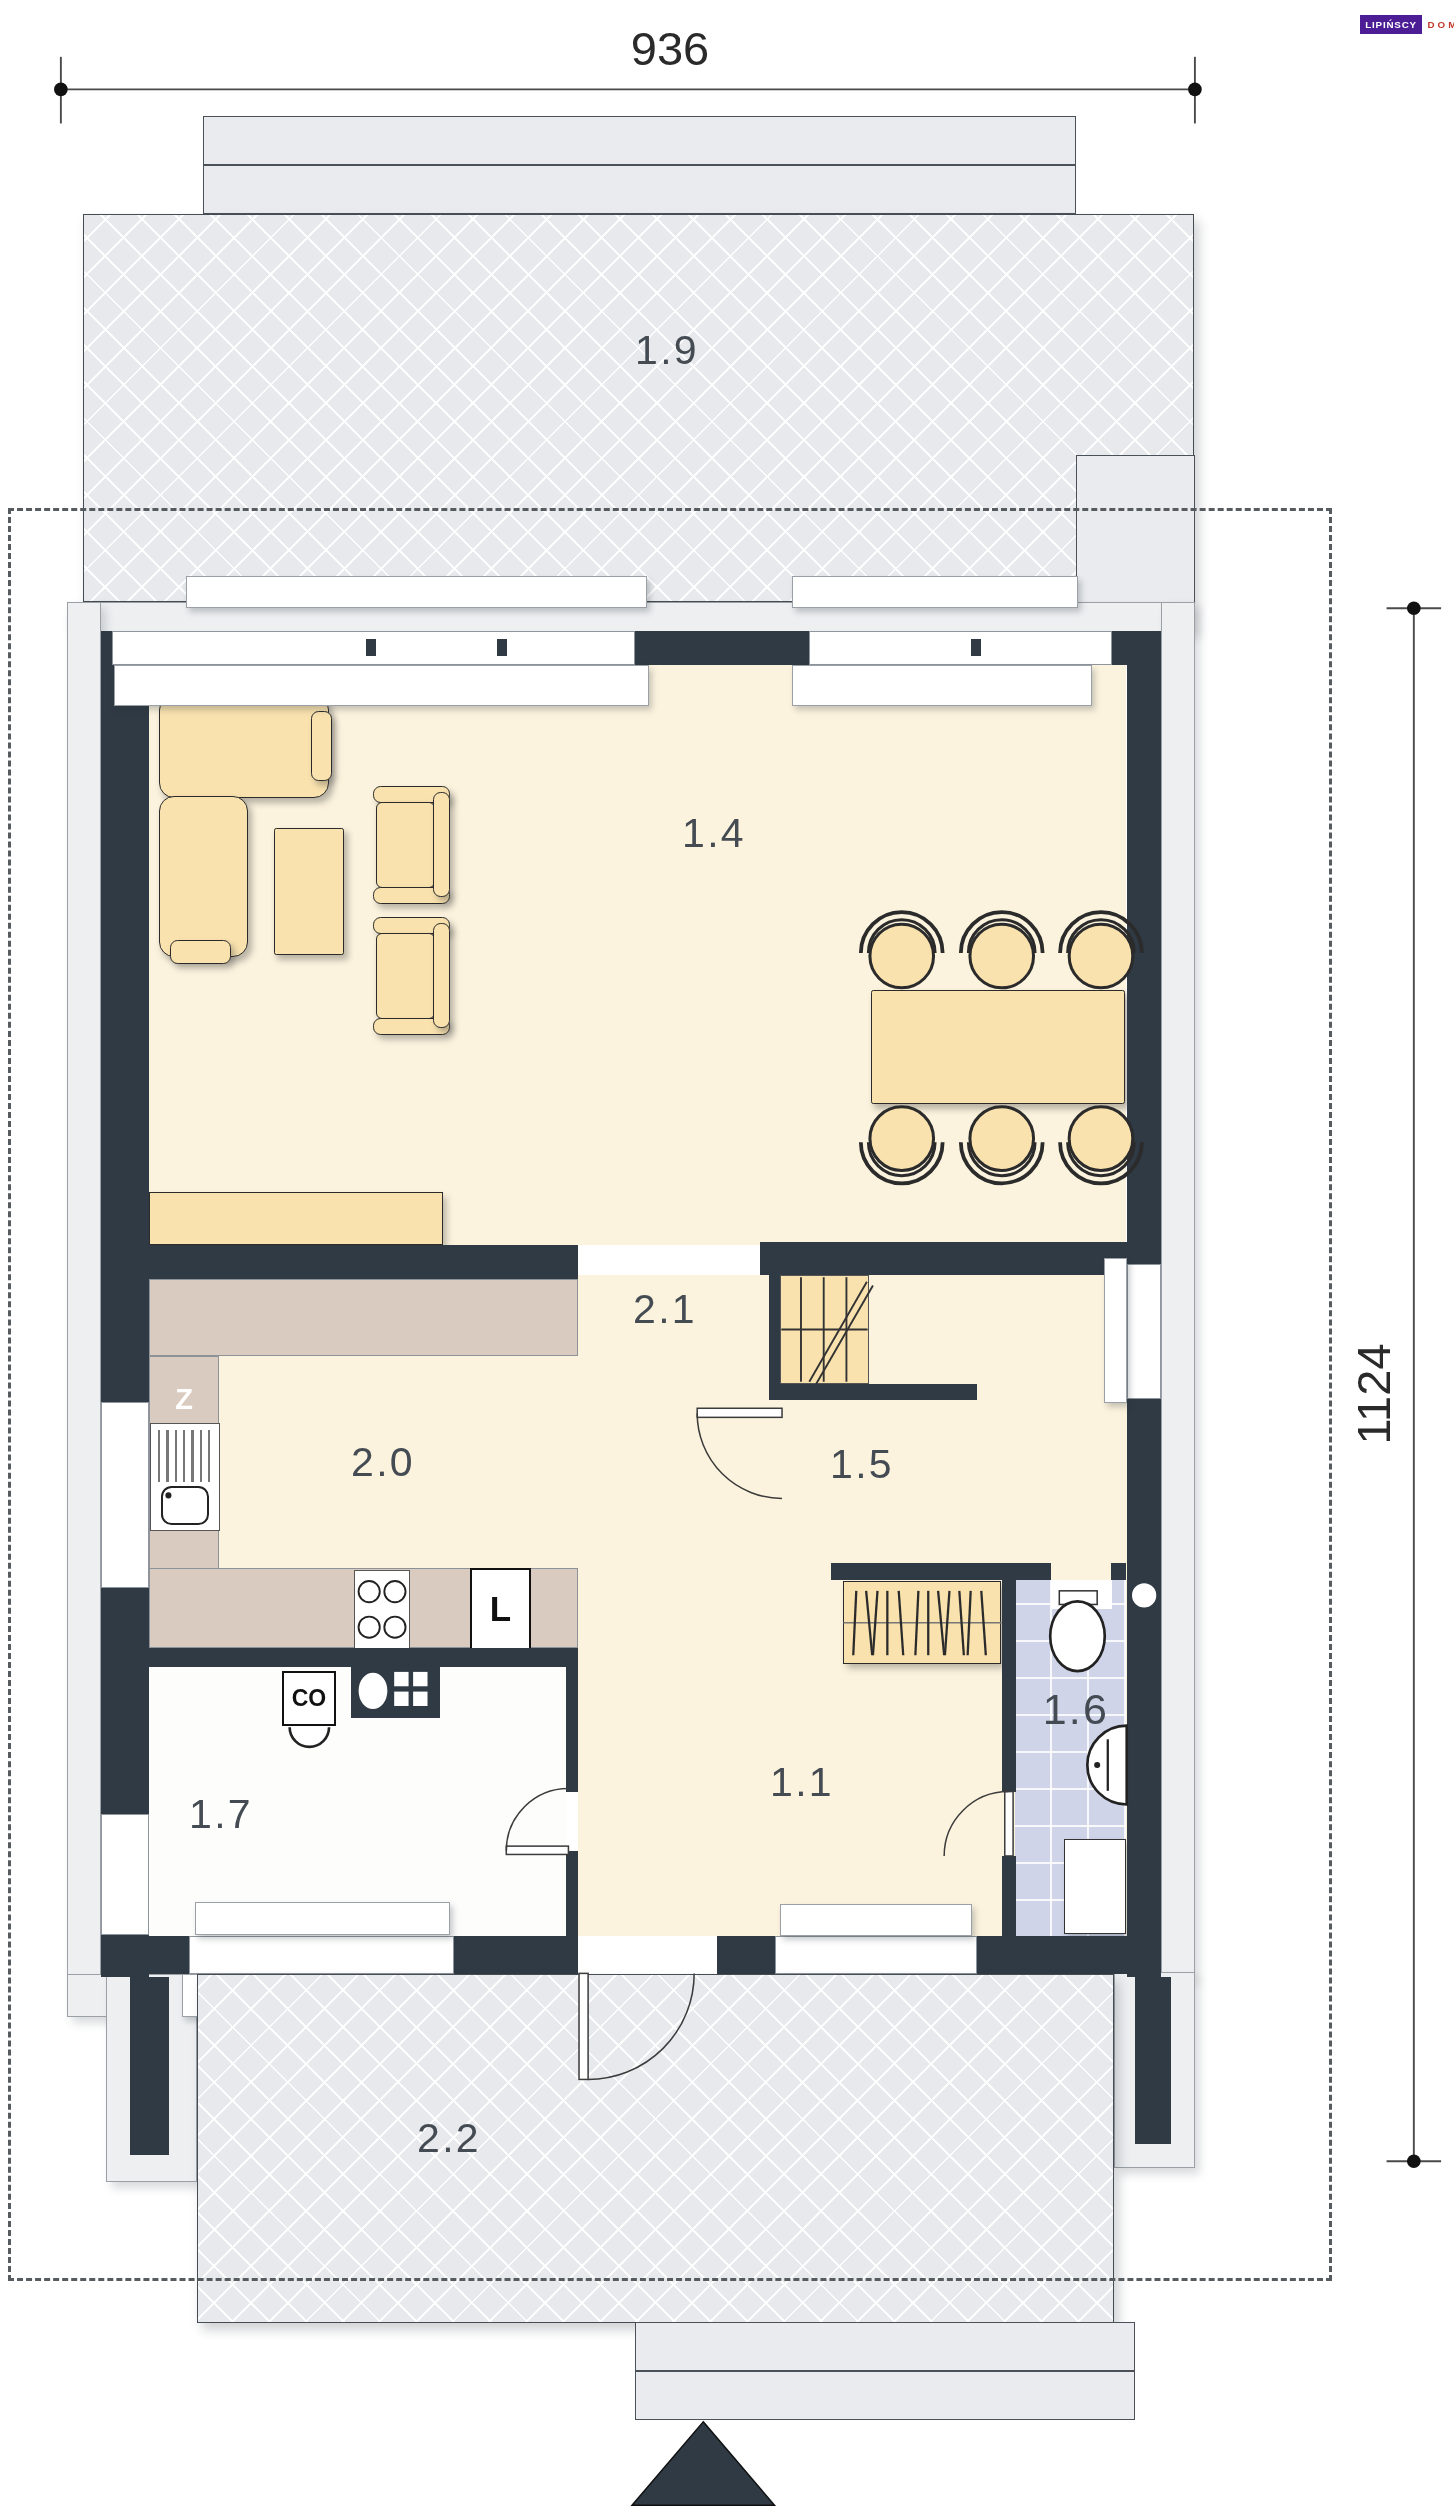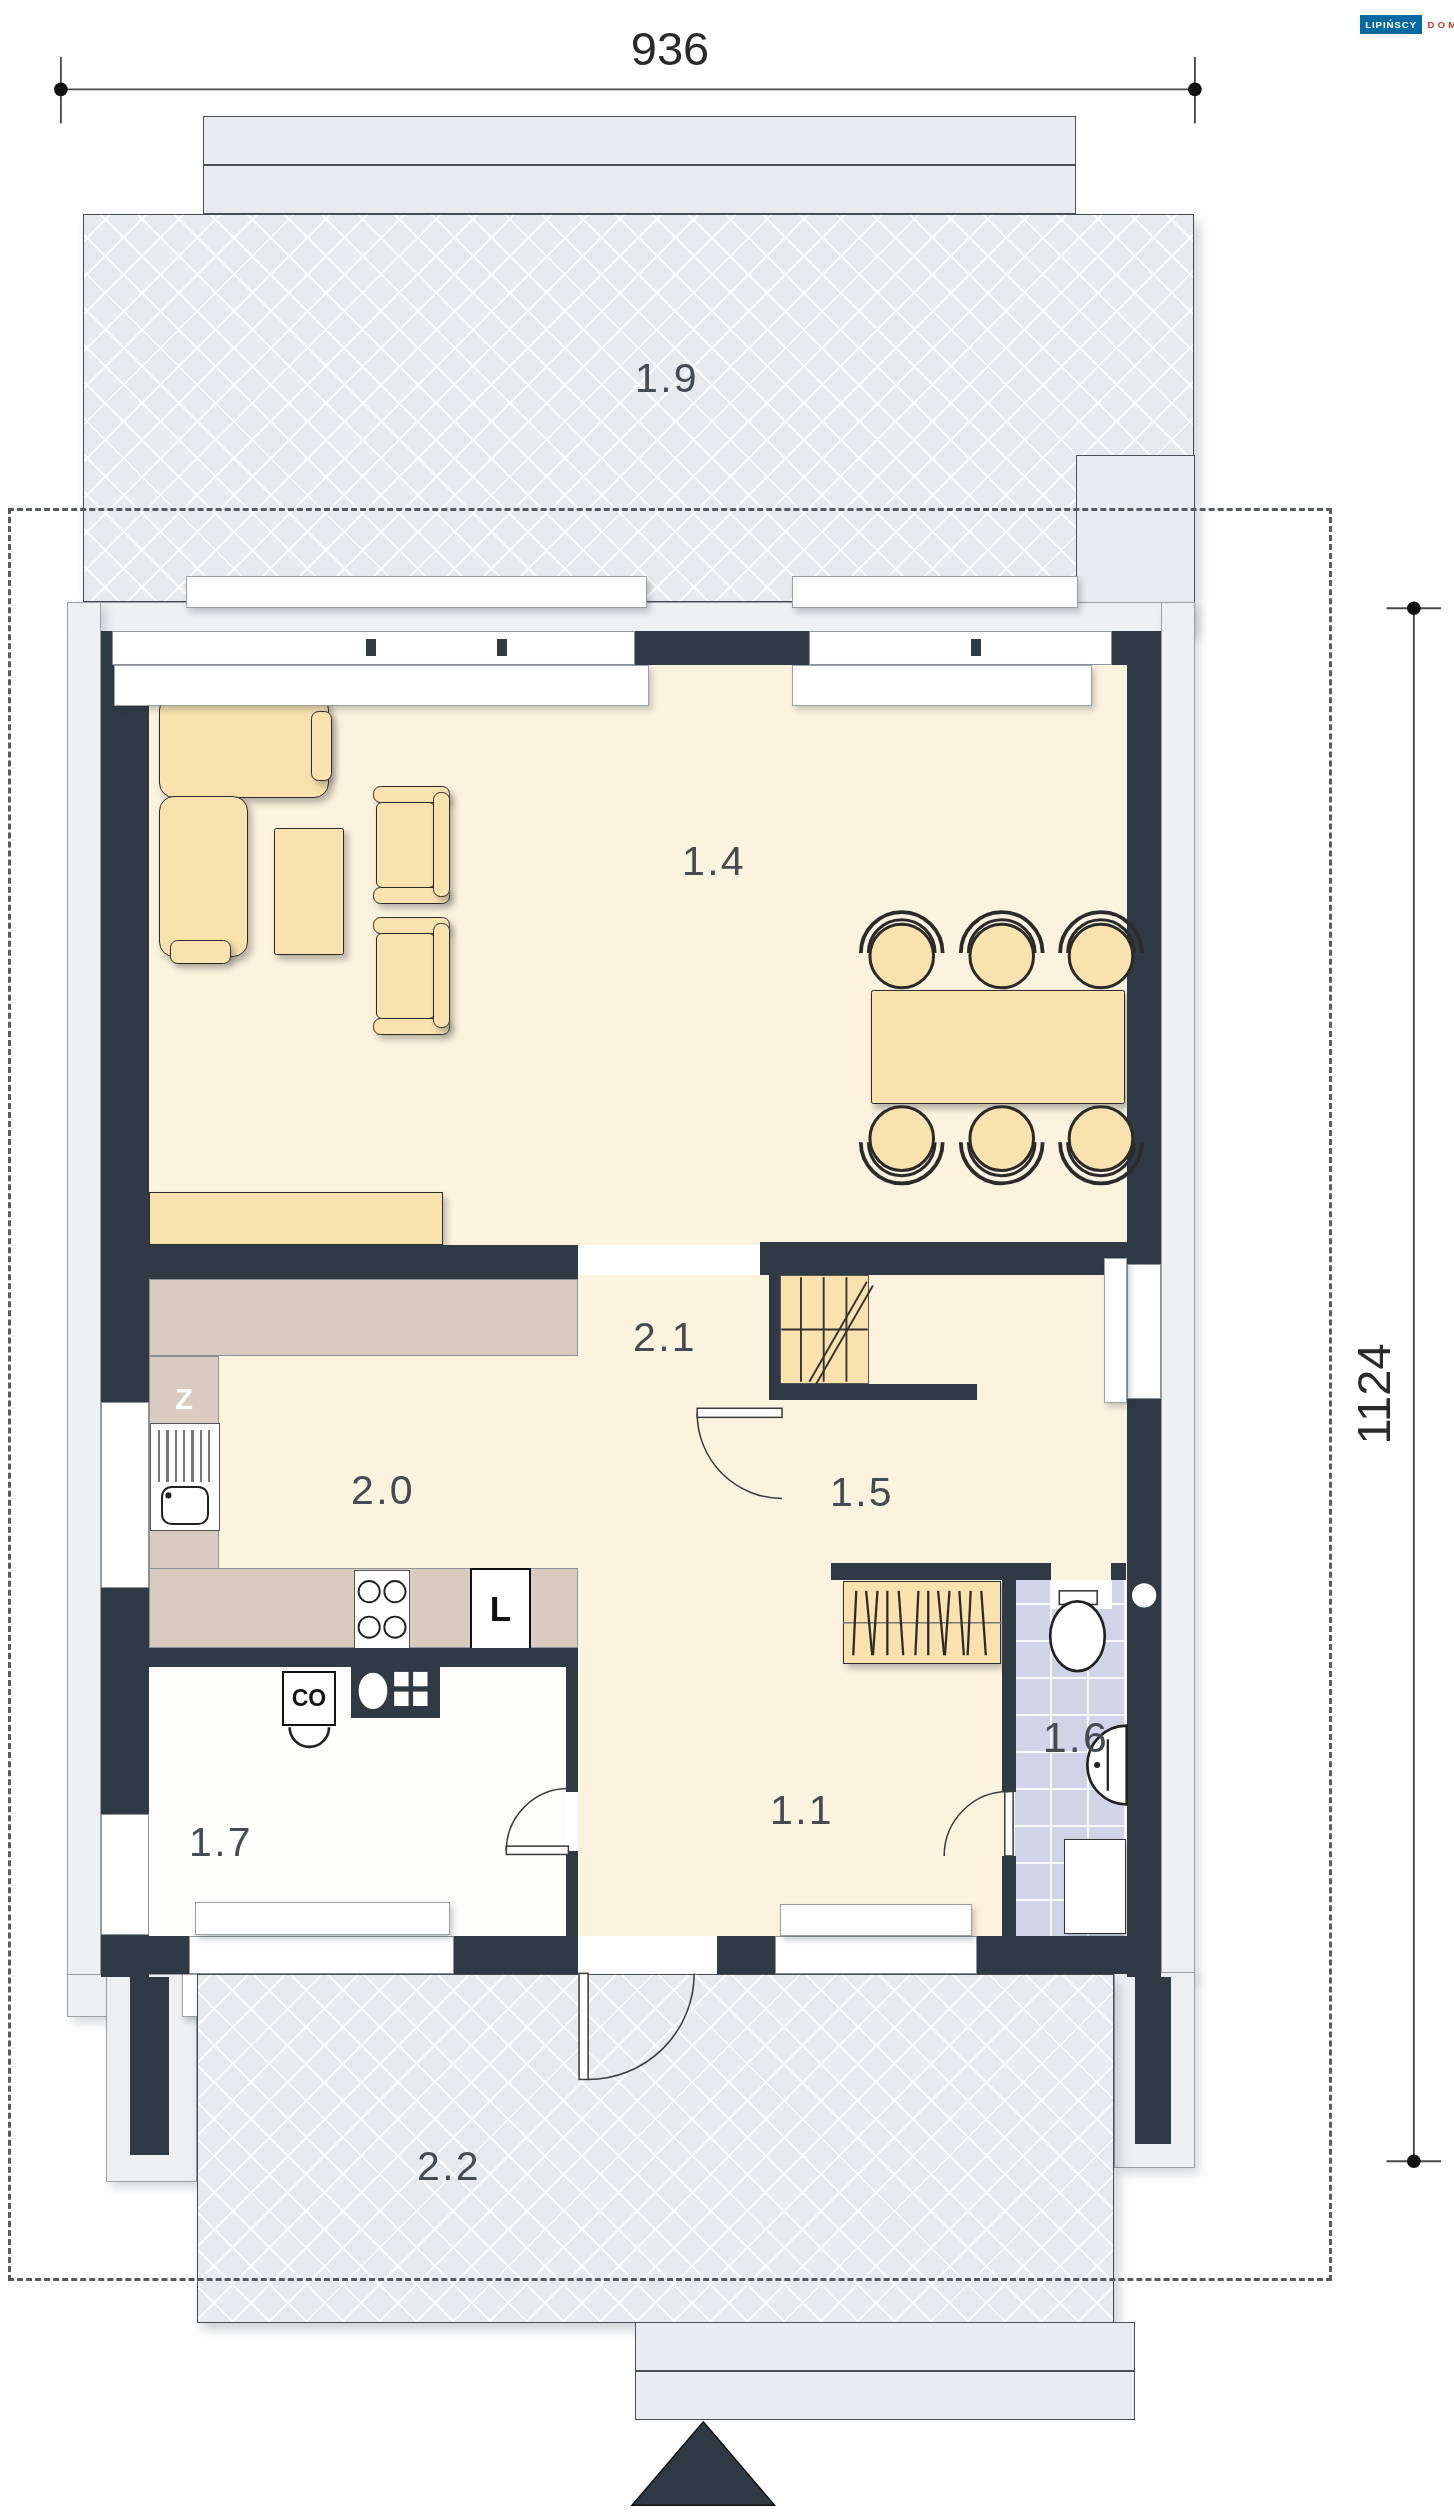--- a/index.html
+++ b/index.html
@@ -30,27 +30,27 @@
   .tick{background:#2f3a44;}
   
   .tan{background:#f9e2ae;border:1.9px solid #2b2b2b;box-shadow:3.8px 4.5px 6.8px rgba(60,60,60,.35);}
   .counter{background:#d9cbbf;border:1.1px solid #8d9298;}
   .whitebox{background:#fff;border:1.5px solid #555;}
   .appl{background:#fff;border:2.7px solid #111;display:flex;align-items:center;justify-content:center;
         font-weight:bold;color:#111;}
   .drain{background:repeating-linear-gradient(90deg,#777 0 2.3px,transparent 2.3px 8.3px);}
   
   .rlabel{position:absolute;transform:translate(-50%,-50%);font-size:41px;color:#454b53;
-          letter-spacing:2.3px;white-space:nowrap;margin-top:28px;}
+          letter-spacing:2.3px;white-space:nowrap;}
   .dimlabel{position:absolute;transform:translate(-50%,-50%);font-size:47px;color:#2a2a2a;}
   .rot{transform:translate(-50%,-50%) rotate(-90deg);}
   .zl{position:absolute;transform:translate(-50%,-50%);font-weight:bold;color:#fff;font-size:29px;}
   
   #logo{position:absolute;left:1360px;top:15px;display:flex;align-items:center;}
-  #logo .box{background:#0369a1;color:#fff;font-size:9.8px;font-weight:bold;
+  #logo .box{background:#4c1d95;color:#fff;font-size:9.8px;font-weight:bold;
              padding:3.8px 5.3px;letter-spacing:0.8px;}
   #logo .domy{color:#c23a2c;font-size:9.8px;font-weight:bold;letter-spacing:3px;margin-left:5.3px;}
   svg.overlay{position:absolute;left:0;top:0;pointer-events:none;}
 </style>
 </head>
 <body>
 
 <div id="plan">
 
   <div class="abs bandplain" style="left:203px;top:116px;width:873px;height:49px"></div>

